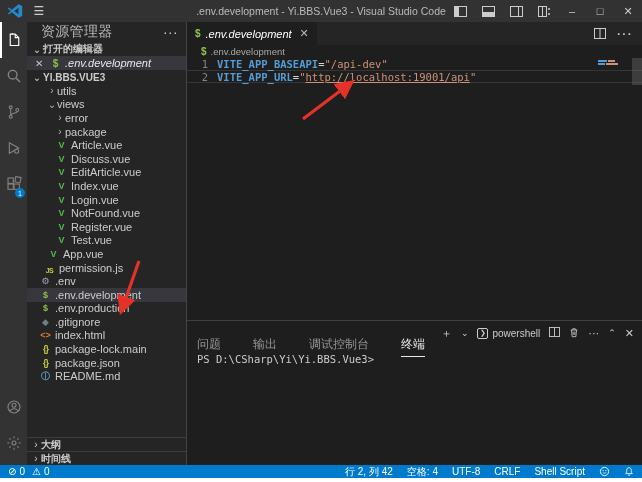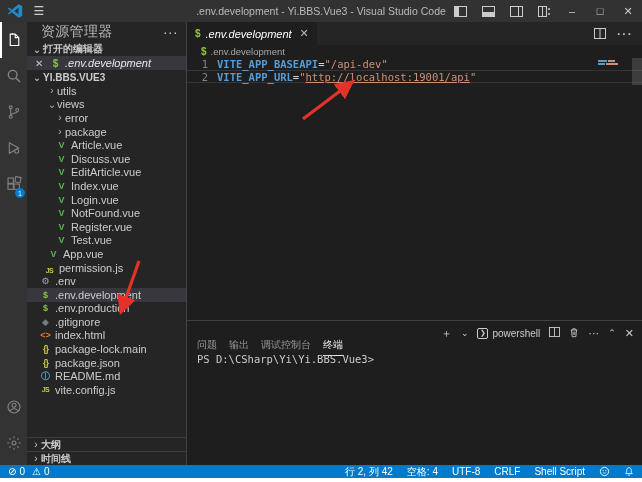--- a/index.html
+++ b/index.html
@@ -63,21 +63,21 @@
   .tk-op { color:#d4d4d4; }
   .tk-str { color:#ce9178; }
   .tk-link { color:#ce9178; text-decoration:underline; }
   .minimap { position:absolute; top:2px; right:14px; width:30px; }
   .mm-row { height:2px; margin-bottom:1px; display:flex; gap:1px; }
   .scrollbar-slider { position:absolute; top:0; right:0; width:10px; height:27px; background:rgba(121,121,121,0.35); }
 
   
   .panel { height:145px; flex:none; border-top:1px solid rgba(128,128,128,0.35); display:flex; flex-direction:column; }
   .panel-header { height:24px; display:flex; align-items:center; padding:0 8px 0 10px; flex:none; }
-  .panel-tabs { display:flex; gap:12px; font-size:10px; color:#969696;margin-top:23px; }
+  .panel-tabs { display:flex; gap:32px; font-size:12px; color:#969696;margin-top:23px; }
   .panel-tabs .ptab { padding:4px 0 3px; }
   .panel-tabs .ptab.active { color:#e7e7e7; border-bottom:1px solid #e7e7e7; }
   .panel-actions { margin-left:auto; display:flex; align-items:center; gap:9px; color:#cccccc; font-size:11px; }
   .ps-box { display:flex; align-items:center; gap:4px; font-size:10px; color:#cccccc; }
   .ps-icon { width:11px; height:11px; border:1px solid #cccccc; border-radius:2px; font-size:7px; display:flex; align-items:center; justify-content:center; }
   .panel-body { font-family:"DejaVu Sans Mono","Liberation Mono",monospace; font-size:10.5px; color:#cccccc; padding:8px 0 0 10px; }
 
   
   .statusbar { height:13px; background:#007acc; color:#ffffff; display:flex; align-items:center; font-size:10px; padding:0 8px; flex:none; }
   .st-left { display:flex; align-items:center; gap:8px; }
@@ -289,24 +289,20 @@
               <span class="fic ic-braces" style="color: rgb(203, 203, 65);">{}</span>
               <span>package-lock.main</span>
             </div>
             <div class="tree-row" style="padding-left: 12px;">
               <span class="fic ic-braces" style="color: rgb(203, 203, 65);">{}</span>
               <span>package.json</span>
             </div>
             <div class="tree-row" style="padding-left: 12px;">
               <span class="fic" style="color: rgb(81, 154, 186);">ⓘ</span>
               <span>README.md</span>
-            </div>
-            <div class="tree-row" style="padding-left: 12px;">
-              <span class="fic ic-js" style="color: rgb(203, 203, 65);">JS</span>
-              <span>vite.config.js</span>
             </div>
           </div>
       <div class="sb-bottom">
         <div class="sb-panel-title">
           <span class="chev">›</span>
           <span>大纲</span>
         </div>
         <div class="sb-panel-title">
           <span class="chev">›</span>
           <span>时间线</span>

